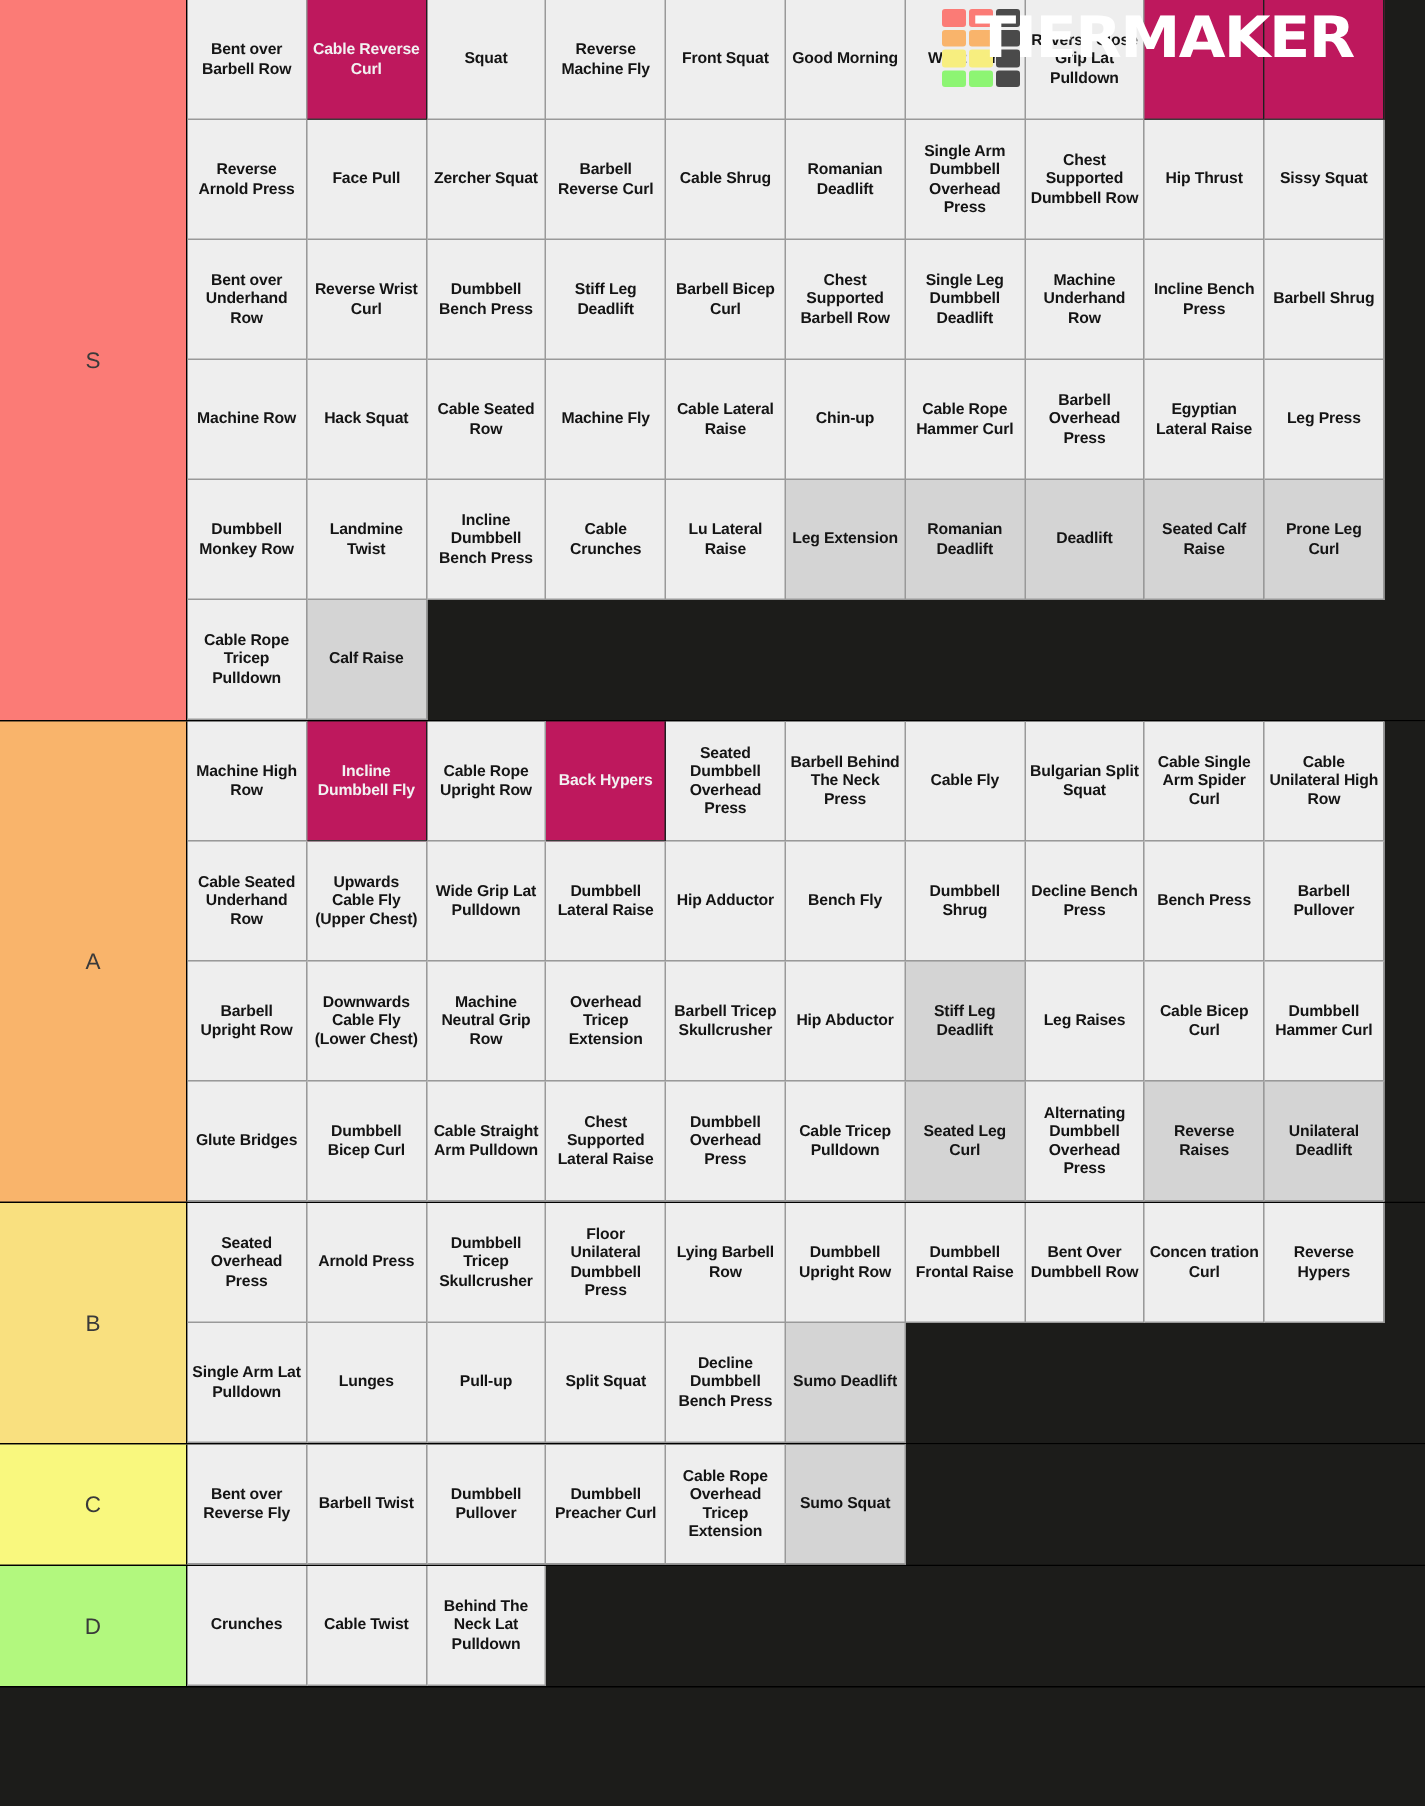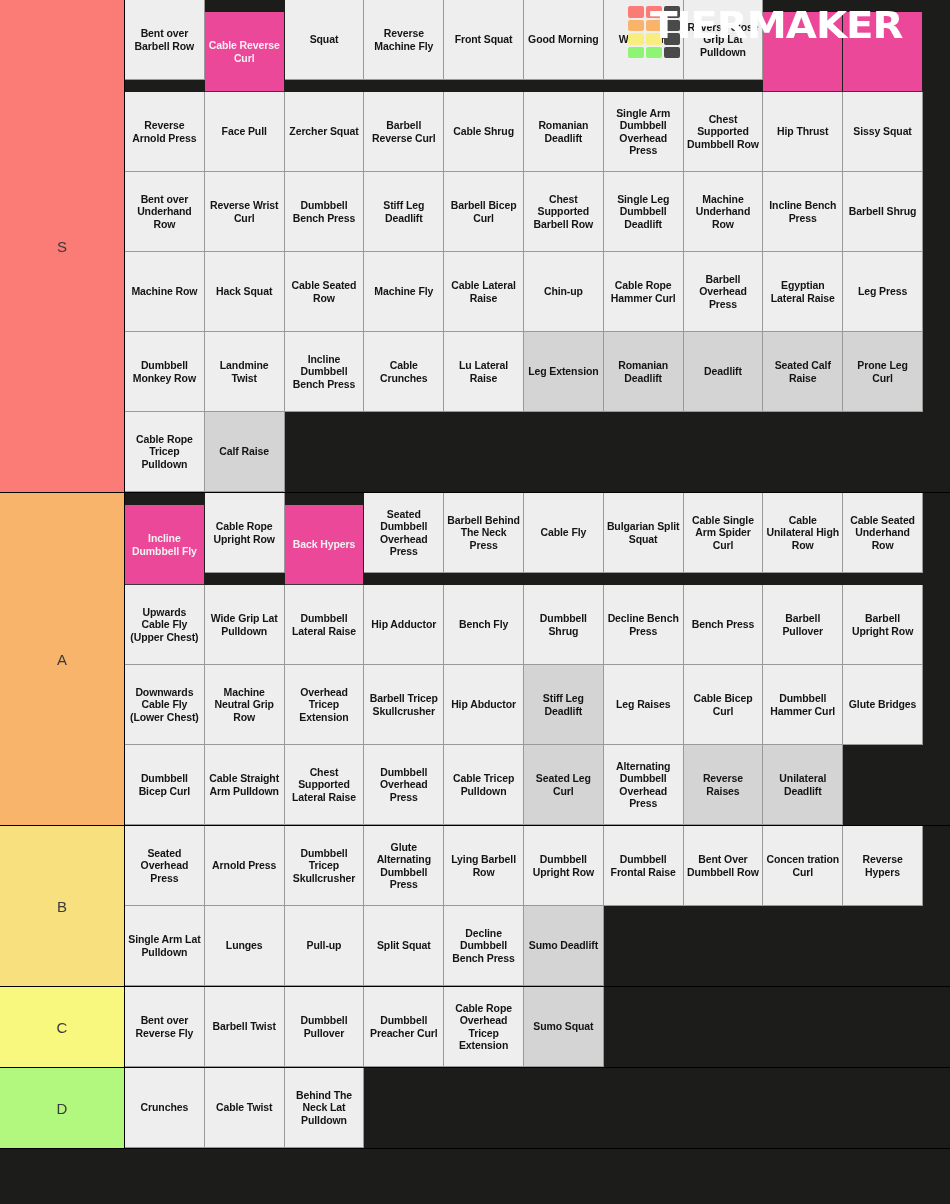--- a/index.html
+++ b/index.html
@@ -66,25 +66,24 @@
   }
   .cell.light {
     background: #eeeeee;
     color: #141414;
   }
   .cell.gray {
     background: #d4d4d4;
     color: #141414;
   }
   .cell.dark {
-    background: #ec4899;
+    background: #be185d;
     color: #f2f2f2;
     border-right-color: #1f1f1f;
     border-bottom-color: #3a3a3a;
-    margin-top: 12px;
   }
   .cell span { display: block; }
 
   
   #watermark {
     position: absolute;
     top: 6px;
     right: 0px;
     width: 330px;
     height: 70px;
@@ -279,20 +278,23 @@
             <span>Cable Rope Tricep Pulldown</span>
           </div>
           <div class="cell gray">
             <span>Calf Raise</span>
           </div>
         </div>
       </div>
       <div class="tier-row">
         <div class="tier-label" style="background: rgb(249, 180, 107);">A</div>
         <div class="tier-items">
+          <div class="cell light">
+            <span>Machine High Row</span>
+          </div>
           <div class="cell dark">
             <span>Incline Dumbbell Fly</span>
           </div>
           <div class="cell light">
             <span>Cable Rope Upright Row</span>
           </div>
           <div class="cell dark">
             <span>Back Hypers</span>
           </div>
           <div class="cell light">
@@ -411,21 +413,21 @@
           <div class="cell light">
             <span>Seated Overhead Press</span>
           </div>
           <div class="cell light">
             <span>Arnold Press</span>
           </div>
           <div class="cell light">
             <span>Dumbbell Tricep Skullcrusher</span>
           </div>
           <div class="cell light">
-            <span>Glute Alternating Dumbbell Press</span>
+            <span>Floor Unilateral Dumbbell Press</span>
           </div>
           <div class="cell light">
             <span>Lying Barbell Row</span>
           </div>
           <div class="cell light">
             <span>Dumbbell Upright Row</span>
           </div>
           <div class="cell light">
             <span>Dumbbell Frontal Raise</span>
           </div>

